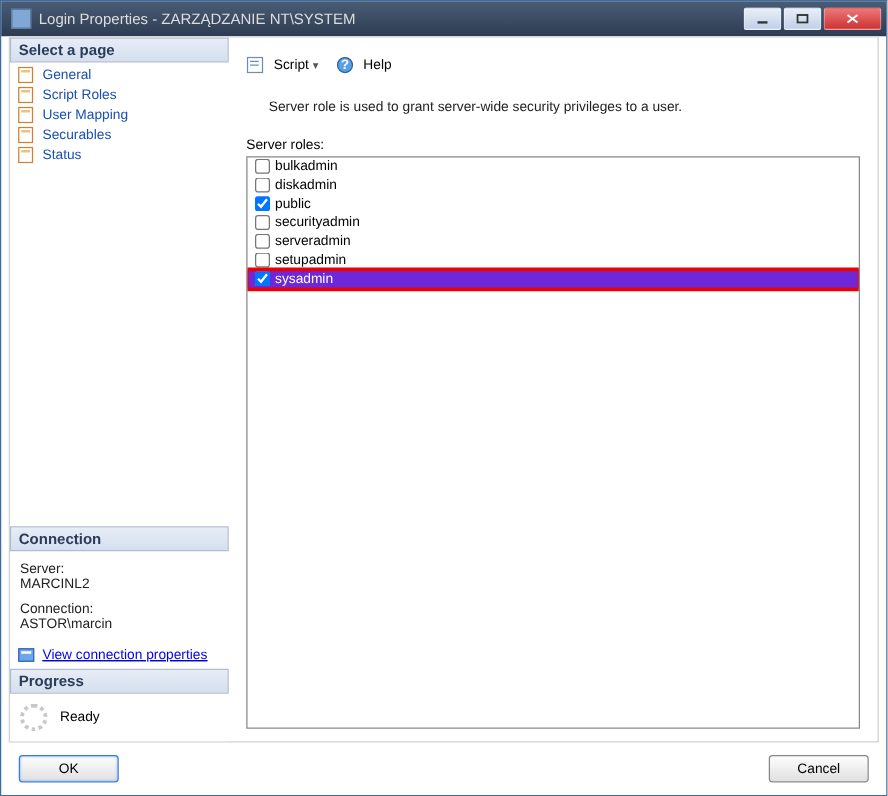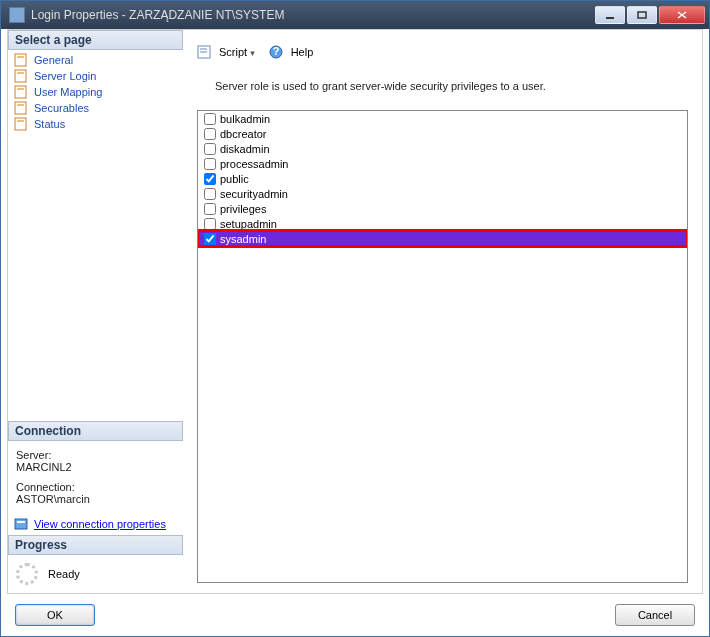--- a/index.html
+++ b/index.html
@@ -25,21 +25,21 @@
     .conn-link-row { display: flex; align-items: center; gap: 4px; padding: 4px 6px; text-decoration: underline; }
     .prog-box { padding: 8px; display: flex; align-items: center; gap: 10px; }
     .spinner { width: 22px; height: 22px; border: 3px dotted #c8c8c8; border-radius: 50%; }
     .main { flex: 1; padding: 10px 14px 10px 14px; display: flex; flex-direction: column; }
     .toolbar { display: flex; align-items: center; gap: 6px; height: 24px; }
     .toolbar .tb-icon { width: 16px; height: 14px; }
     .toolbar .tdrop::after { content: "▾"; margin-left: 3px; font-size: 9px; color: #555; }
     .desc { margin: 16px 0 18px 18px; color: #222; }
     .roles-label { margin: 0 0 3px 0; }
     .roles-box { flex: 1; border: 1px solid #888; overflow: auto; padding: 0; }
-    .role-item { display: flex; align-items: center; padding: 1px 6px; gap: 4px; height: 15px; }
+    .role-item { display: flex; align-items: flex-start; padding: 1px 6px; gap: 4px; height: 15px; }
     .role-item input[type=checkbox] { width: 12px; height: 12px; margin: 0; }
     .role-item.selected { background: #6d28d9; color: #fff; }
     .role-item.highlighted { outline: 3px solid #e00; outline-offset: -1px; position: relative; z-index: 2; }
     .footer { height: 42px; display: flex; justify-content: space-between; align-items: center; gap: 8px; padding: 0 14px; }
     .btn { width: 80px; height: 22px; background: linear-gradient(to bottom, #fdfdfd 0%, #e0e0e0 100%); border: 1px solid #888; border-radius: 3px; cursor: pointer; }
     .btn.default { border: 1px solid #3a7bd5; box-shadow: 0 0 2px #6aa6ff inset; }
     svg { display: block; }
   </style>
 </head>
 <body>
@@ -77,21 +77,21 @@
               <rect x="1" y="1" width="11" height="12" fill="#fff" stroke="#d08030"></rect>
               <rect x="3" y="3" width="7" height="2" fill="#f0c080"></rect>
             </svg>
             <span>General</span>
           </div>
           <div class="navitem">
             <svg width="16" height="14" class="ni-icon">
               <rect x="1" y="1" width="11" height="12" fill="#fff" stroke="#d08030"></rect>
               <rect x="3" y="3" width="7" height="2" fill="#f0c080"></rect>
             </svg>
-            <span>Server Login</span>
+            <span>Script Roles</span>
           </div>
           <div class="navitem">
             <svg width="16" height="14" class="ni-icon">
               <rect x="1" y="1" width="11" height="12" fill="#fff" stroke="#d08030"></rect>
               <rect x="3" y="3" width="7" height="2" fill="#f0c080"></rect>
             </svg>
             <span>User Mapping</span>
           </div>
           <div class="navitem">
             <svg width="16" height="14" class="ni-icon">
@@ -138,48 +138,41 @@
             <line x1="3" y1="7" x2="10" y2="7" stroke="#6a8cc0"></line>
           </svg>
         <span class="tdrop">Script</span>
         <svg class="tb-icon" style="margin-left:8px" width="16" height="14">
             <circle cx="7" cy="7" r="6" fill="#5aa0e8" stroke="#2a60a0"></circle>
             <text x="7" y="10" text-anchor="middle" fill="#fff" font-size="9" font-weight="bold">?</text>
           </svg>
         <span>Help</span>
       </div>
       <div class="desc">Server role is used to grant server-wide security privileges to a user.</div>
+      <div class="roles-label">Server roles:</div>
       <div class="roles-box" id="rolesbox">
           <div class="role-item">
             <input type="checkbox" style="">
             <span>bulkadmin</span>
           </div>
           <div class="role-item">
             <input type="checkbox" style="">
-            <span>dbcreator</span>
-          </div>
-          <div class="role-item">
-            <input type="checkbox" style="">
             <span>diskadmin</span>
-          </div>
-          <div class="role-item">
-            <input type="checkbox" style="">
-            <span>processadmin</span>
           </div>
           <div class="role-item">
             <input type="checkbox" checked="" style="">
             <span>public</span>
           </div>
           <div class="role-item">
             <input type="checkbox" style="">
             <span>securityadmin</span>
           </div>
           <div class="role-item">
             <input type="checkbox" style="">
-            <span>privileges</span>
+            <span>serveradmin</span>
           </div>
           <div class="role-item">
             <input type="checkbox" style="">
             <span>setupadmin</span>
           </div>
           <div class="role-item selected highlighted">
             <input type="checkbox" checked="" style="">
             <span>sysadmin</span>
           </div>
         </div>

